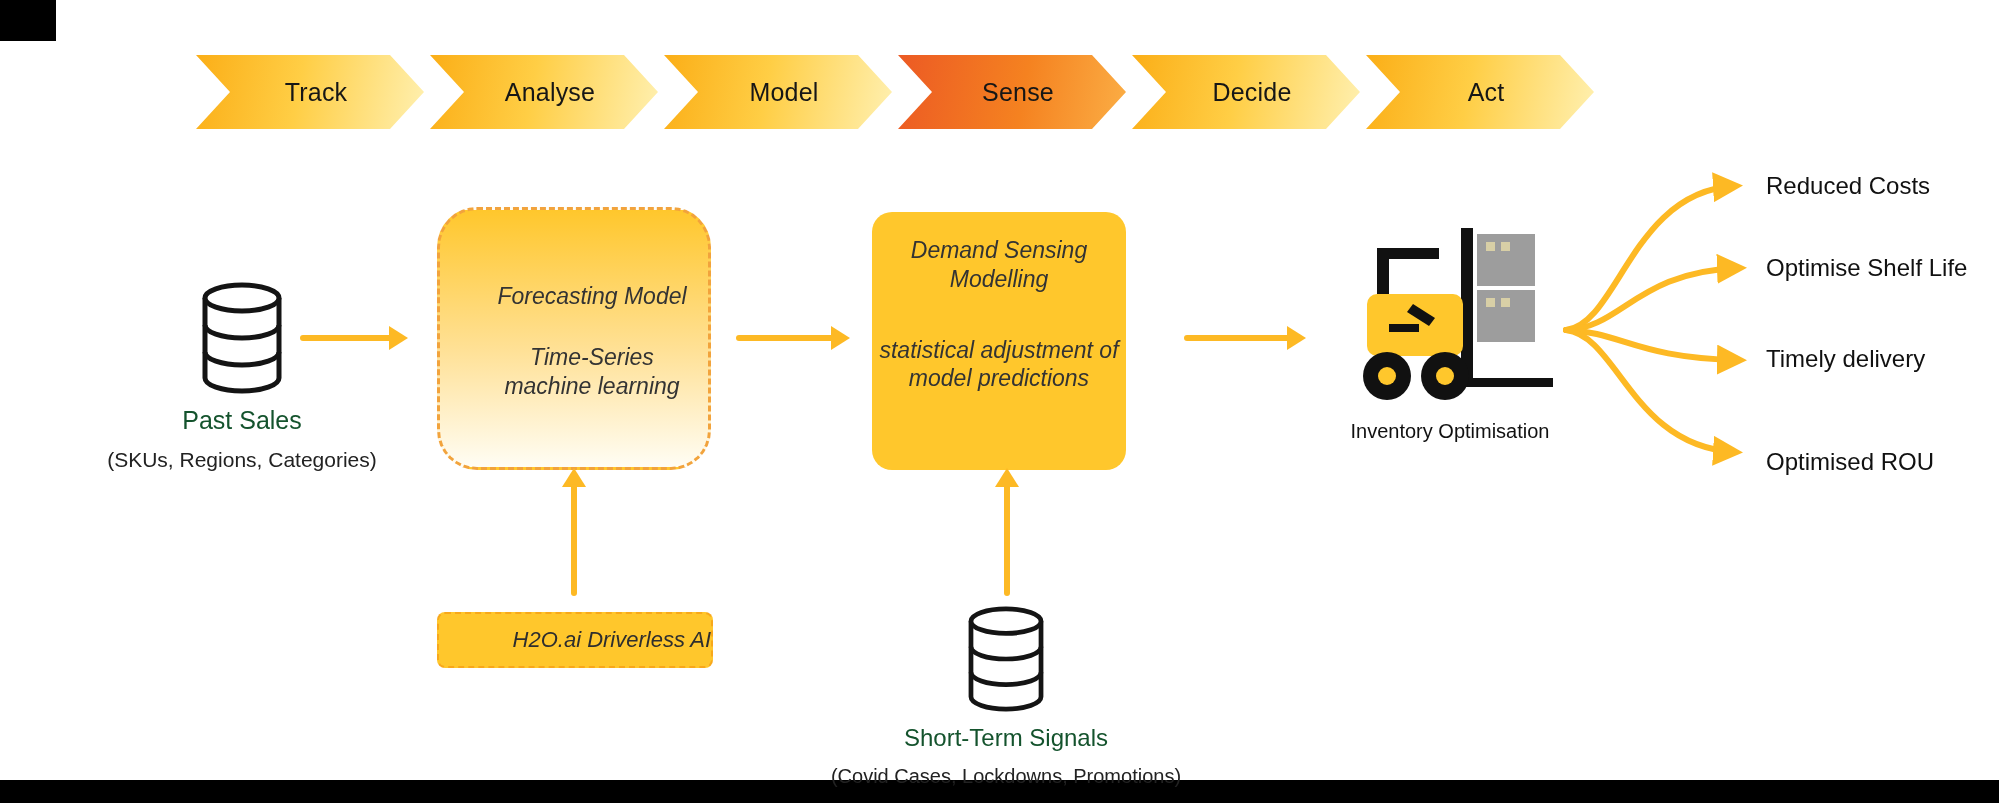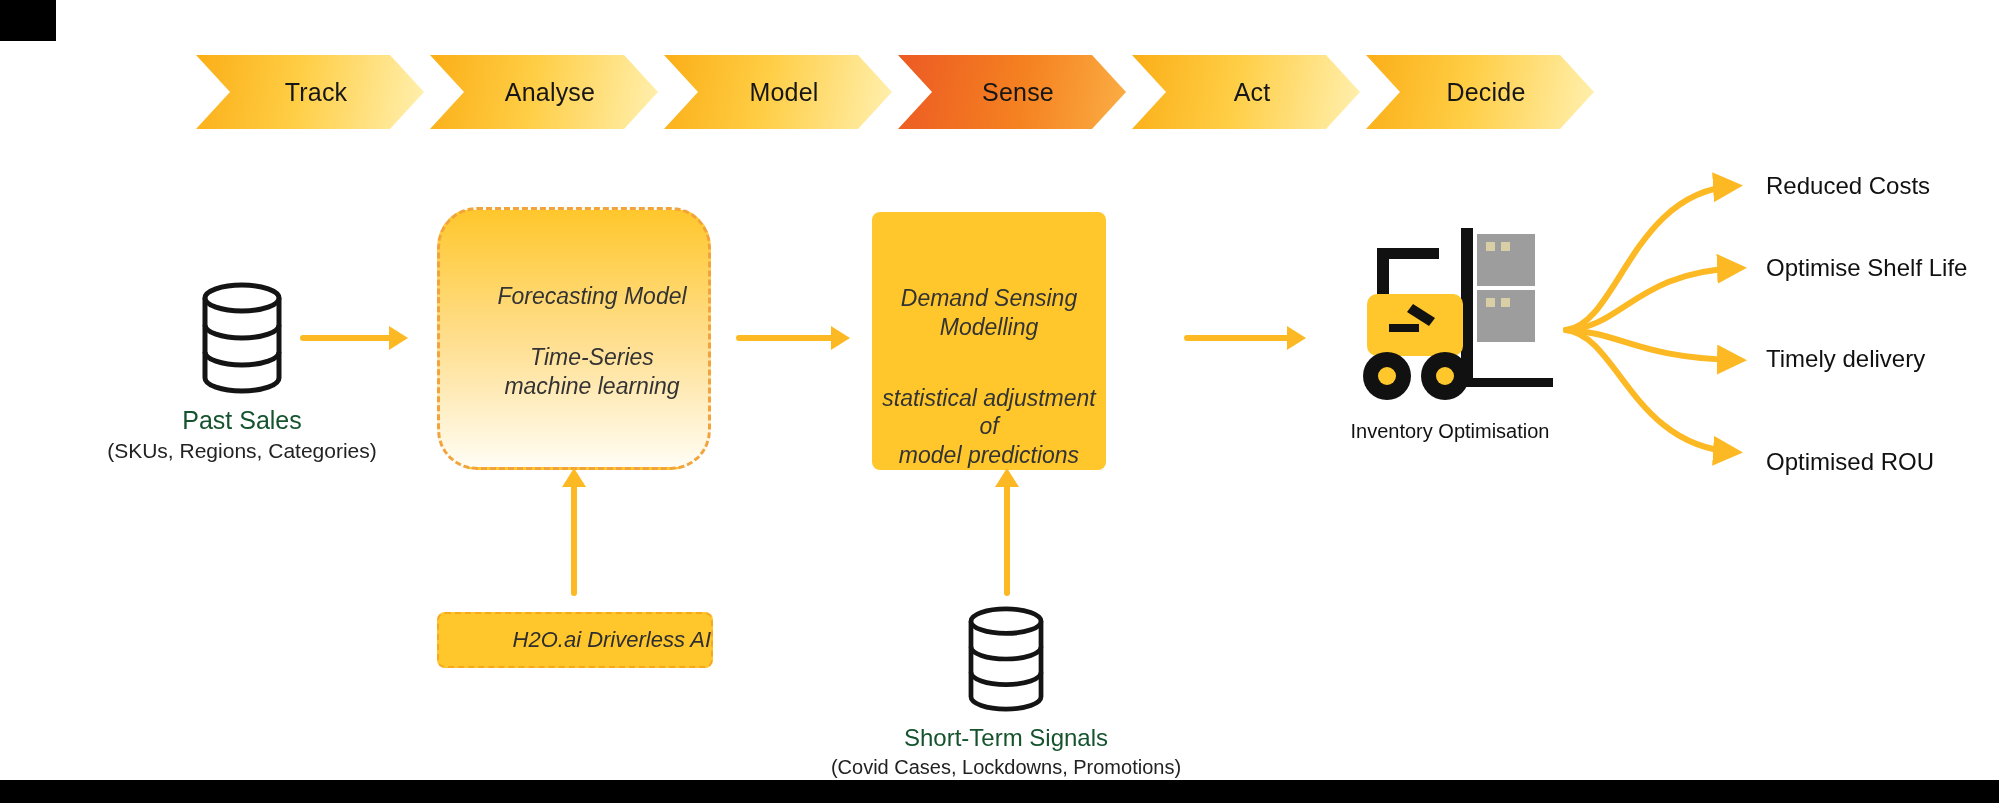--- a/index.html
+++ b/index.html
@@ -36,41 +36,41 @@
   }
   .varrow { position:absolute; width:6px; background:#FDB924; border-radius:3px; }
   .varrow::after {
     content:""; position:absolute; top:-16px; left:50%; transform:translateX(-50%);
     border-bottom:19px solid #FDB924; border-left:12px solid transparent; border-right:12px solid transparent;
   }
 
   
   .node { position:absolute; text-align:center; }
   .node-title { font-size:25px; color:#14532d; margin-top:8px; }
-  .node-sub   { font-size:21px; color:#222; margin-top:4px; }
+  .node-sub   { font-size:21px; color:#222; margin-top:13px; }
 
   .box {
     position:absolute; box-sizing:border-box; text-align:center;
     font-style:italic; color:#333; font-size:23px; line-height:1.25;
   }
   .box .pre { white-space:pre-line; }
 
   .forecast-box {
     left:437px; top:207px; width:274px; height:263px;
     border:3px dashed #F2A33C; border-radius:40px;
     background:linear-gradient(to bottom, #FFC72C 0%, #FFE197 55%, #FFFDF4 100%);
     padding-top:72px;
     padding-left:36px;
   }
   .forecast-box .gap { height:32px; }
 
   .demand-box {
-    left:872px; top:212px; width:234px; height:258px;
-    background:#FFC72C; border-radius:8px;
-    padding-top:72px;
+    left:872px; top:212px; width:254px; height:258px;
+    background:#FFC72C; border-radius:20px;
+    padding-top:24px;
   }
   .demand-box .gap { height:42px; }
 
   .h2o-box {
     left:437px; top:612px; width:272px; height:52px;
     background:#FFC72C; border:2px dashed #F8A81B; border-radius:8px;
     display:flex; align-items:center; justify-content:flex-end;
     font-style:italic; font-size:22px; color:#2e2e2e;
   }
 
@@ -87,22 +87,22 @@
 <div class="canvas">
 
   <div class="corner-bar"></div>
   <div class="bottom-bar"></div>
 
   <div class="chevron-row">
     <div class="chevron">Track</div>
     <div class="chevron">Analyse</div>
     <div class="chevron">Model</div>
     <div class="chevron highlight">Sense</div>
+    <div class="chevron">Decide</div>
     <div class="chevron">Act</div>
-    <div class="chevron">Decide</div>
   </div>
 
   <div class="node" style="left:92px; top:282px; width:300px;">
     <svg width="90" height="112" viewBox="0 0 90 112">
       <path d="M8 16 L8 96 A37 13 0 0 0 82 96 L82 16" fill="#ffffff" stroke="#141414" stroke-width="5"></path>
       <ellipse cx="45" cy="16" rx="37" ry="13" fill="#ffffff" stroke="#141414" stroke-width="5"></ellipse>
       <path d="M8 43 A37 13 0 0 0 82 43" fill="none" stroke="#141414" stroke-width="5"></path>
       <path d="M8 70 A37 13 0 0 0 82 70" fill="none" stroke="#141414" stroke-width="5"></path>
     </svg>
     <div class="node-title">Past Sales</div>

